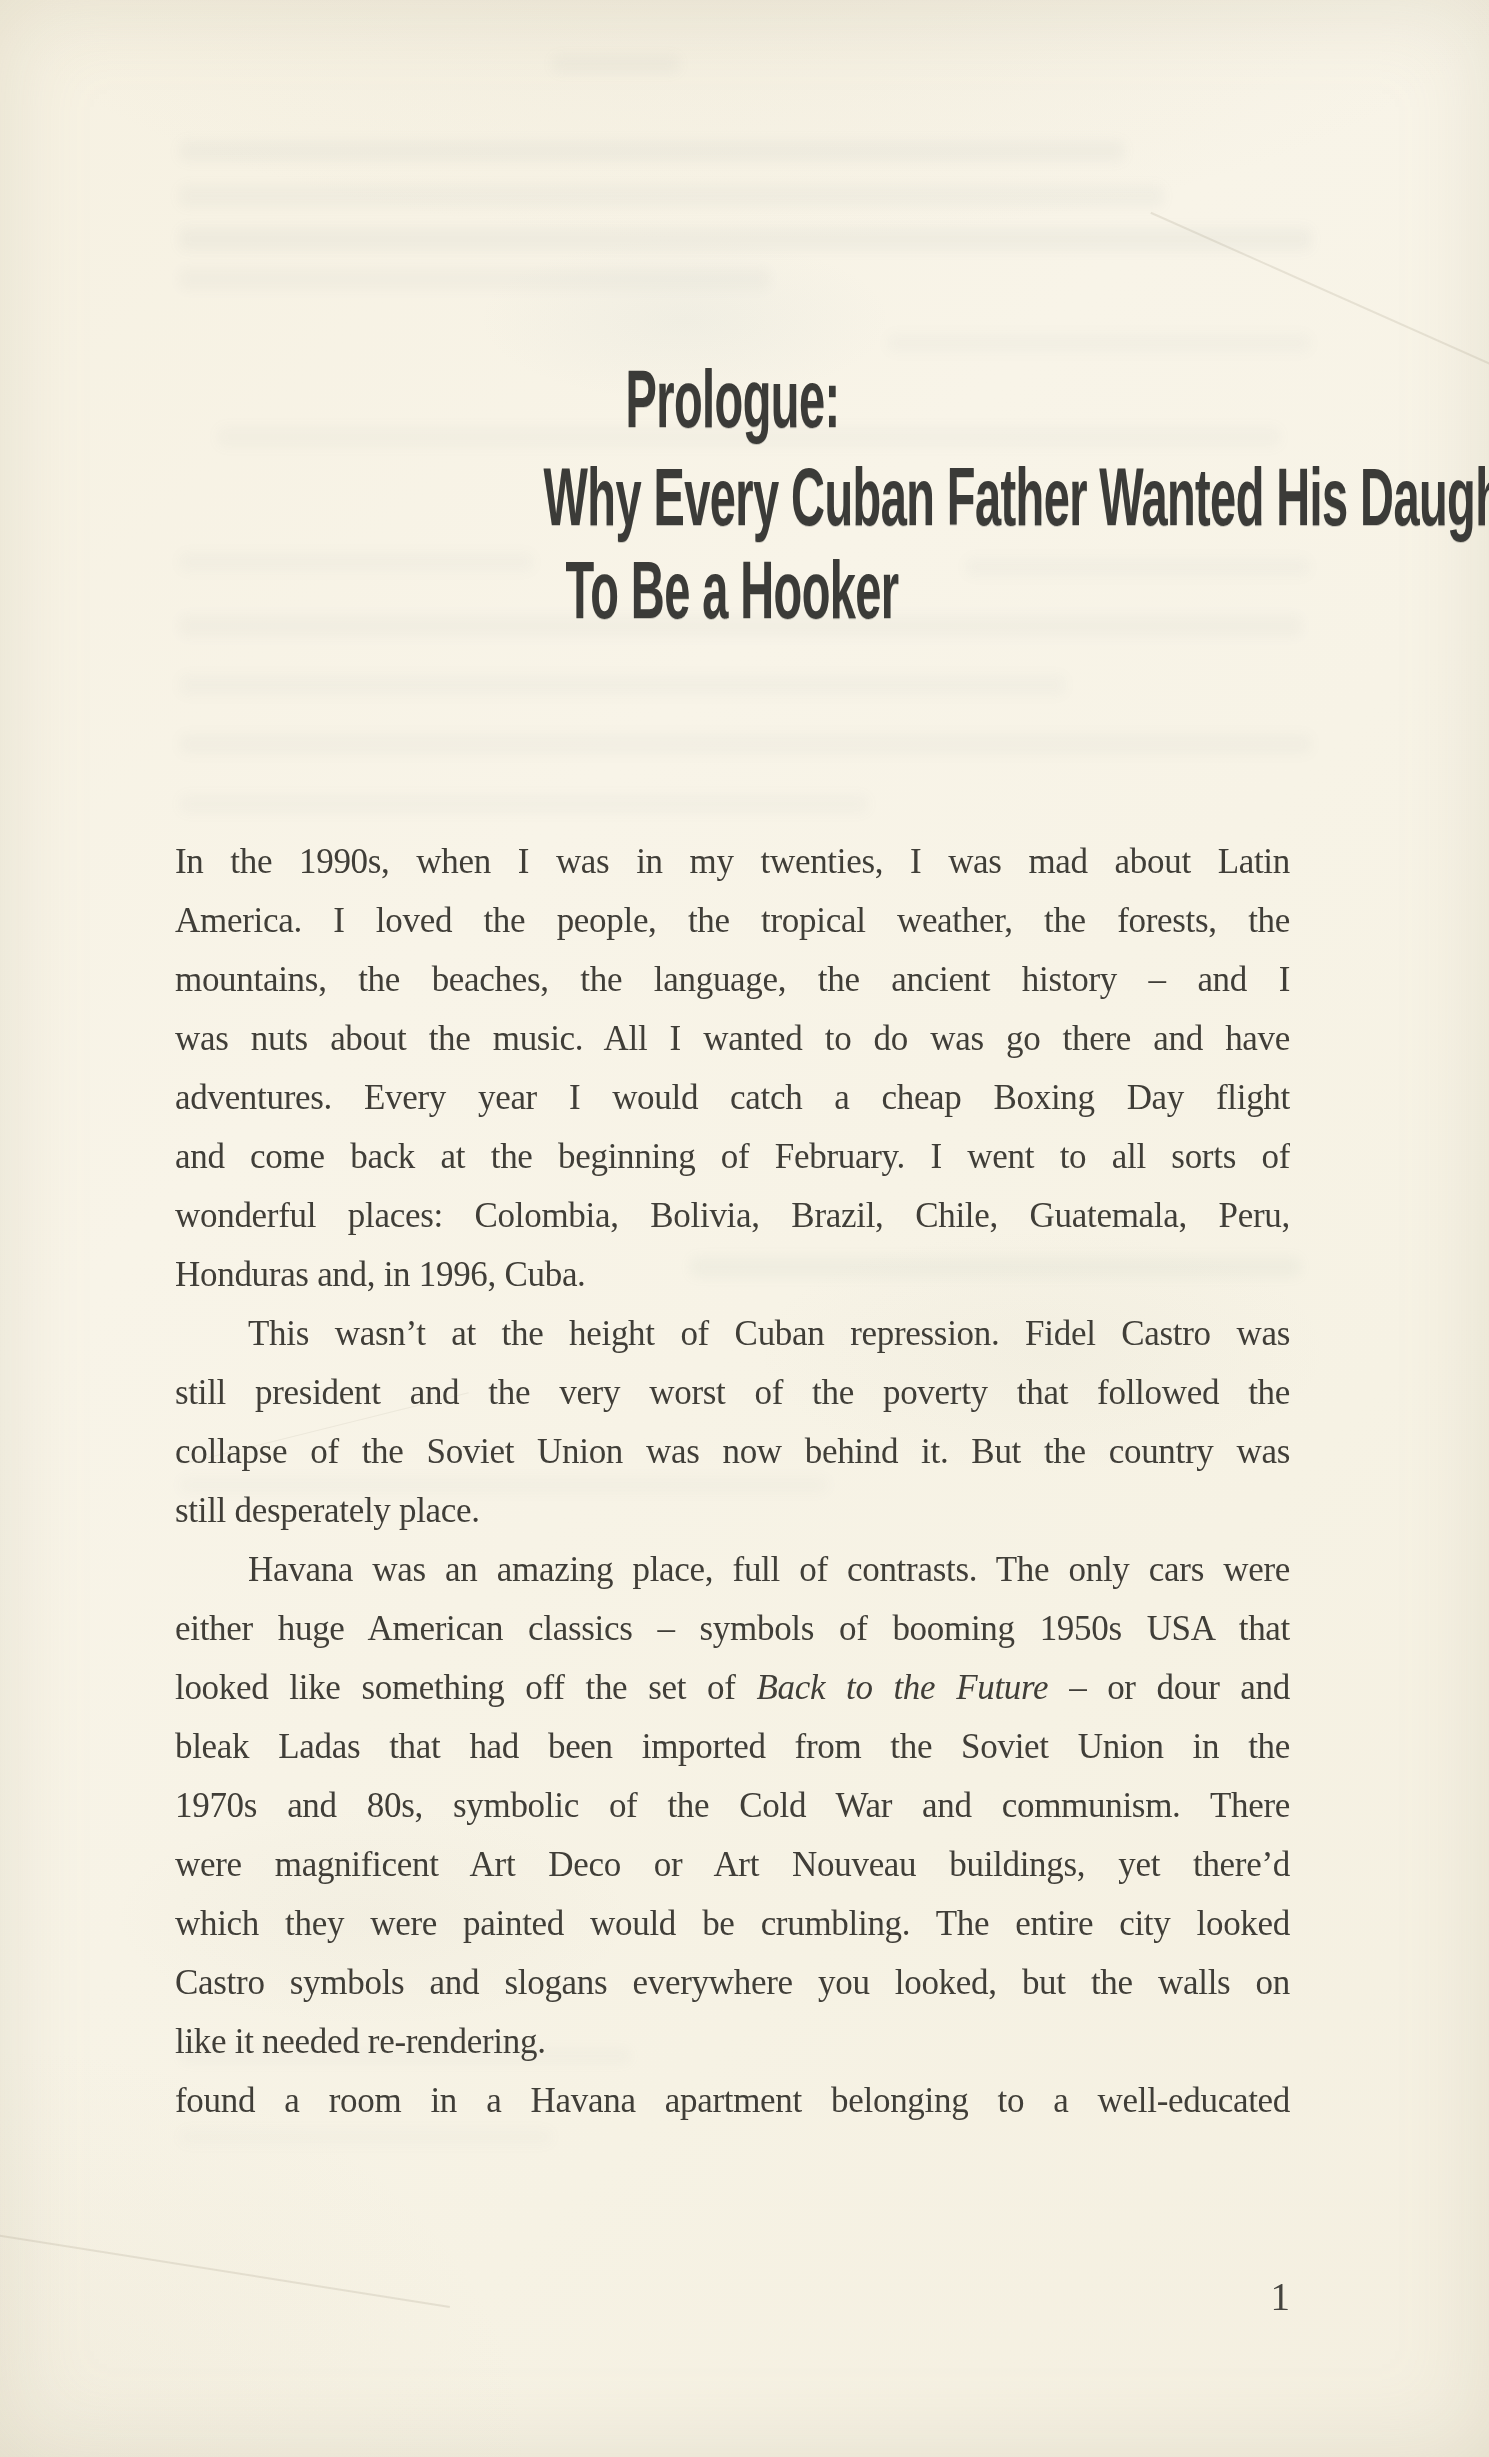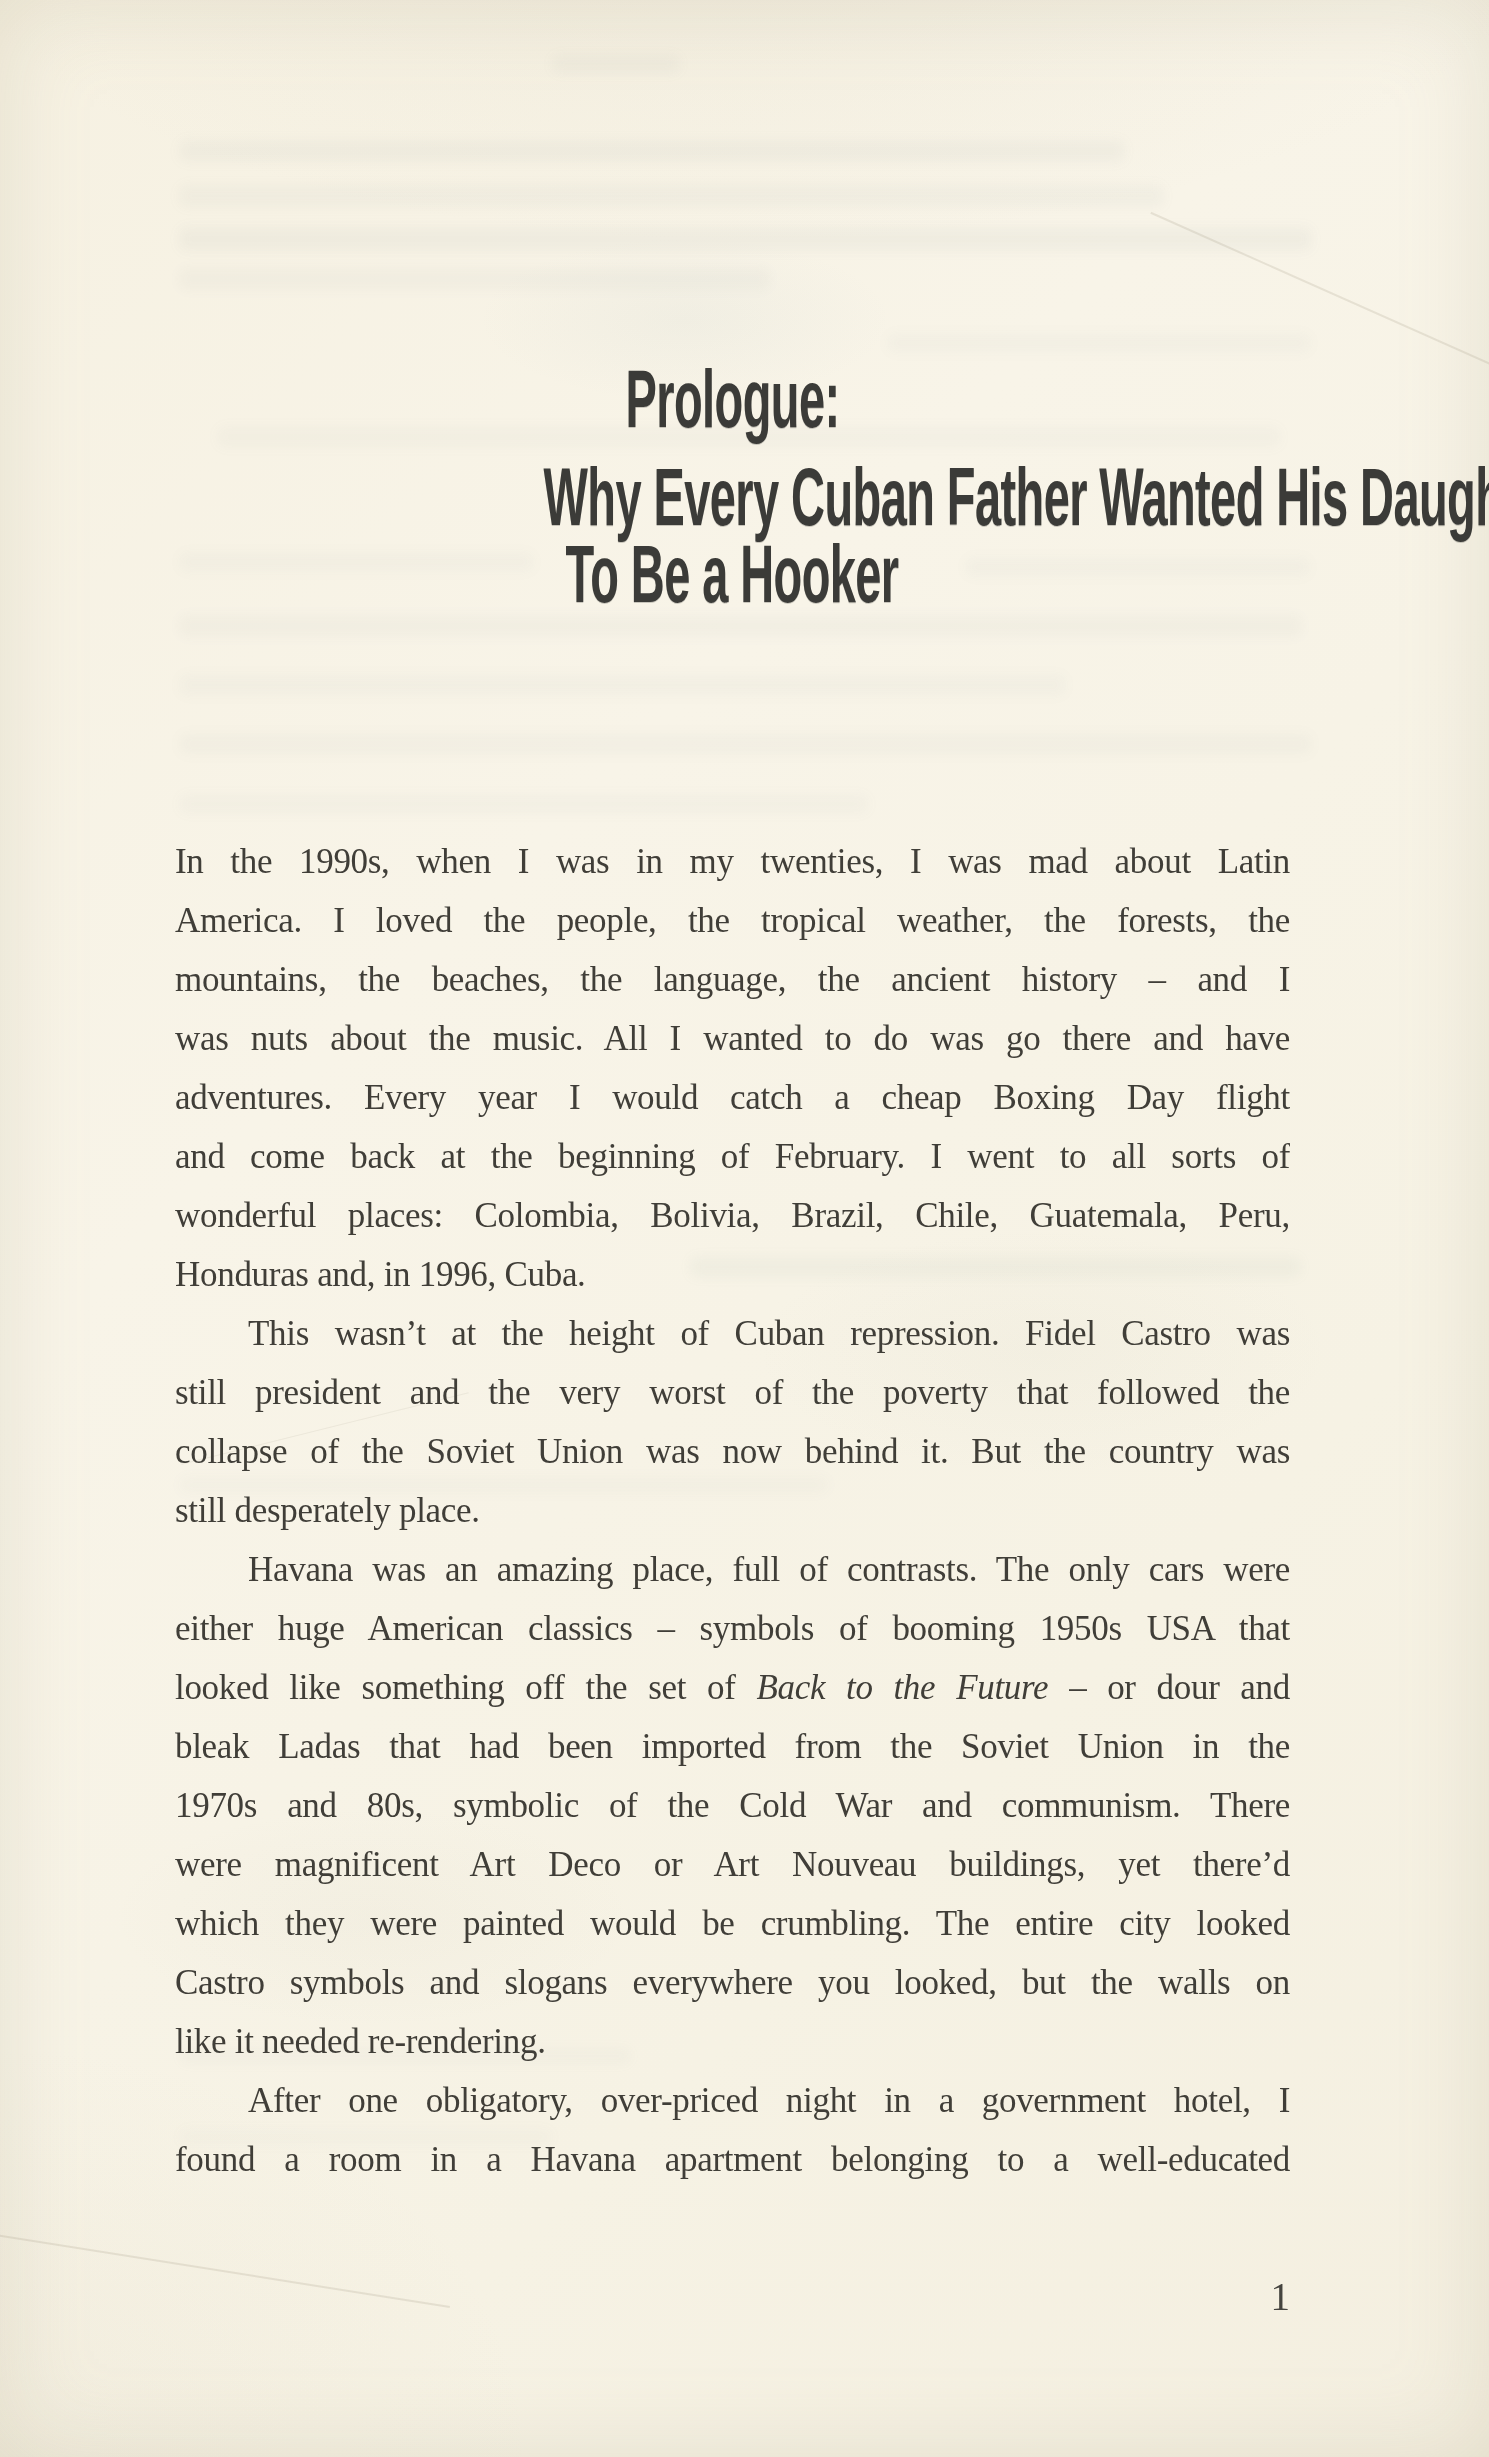--- a/index.html
+++ b/index.html
@@ -97,21 +97,21 @@
   <div class="crease c1"></div>
   <div class="crease c2"></div>
   <div class="crease c3"></div>
 
   <div class="heading-line" style="top:357px">
     <span class="squeeze">Prologue:</span>
   </div>
   <div class="heading-line" style="top:455px">
     <span class="squeeze">Why Every Cuban Father Wanted His Daughter</span>
   </div>
-  <div class="heading-line" style="top:532px">
+  <div class="heading-line" style="top:548px">
     <span class="squeeze">To Be a Hooker</span>
   </div>
 
   <div id="body-text">
       <div class="bline"><span>In the 1990s, when I was in my twenties, I was mad about Latin</span></div>
       <div class="bline"><span>America. I loved the people, the tropical weather, the forests, the</span></div>
       <div class="bline"><span>mountains, the beaches, the language, the ancient history – and I</span></div>
       <div class="bline"><span>was nuts about the music. All I wanted to do was go there and have</span></div>
       <div class="bline"><span>adventures. Every year I would catch a cheap Boxing Day flight</span></div>
       <div class="bline"><span>and come back at the beginning of February. I went to all sorts of</span></div>
@@ -123,20 +123,19 @@
       <div class="bline end"><span>still desperately place.</span></div>
       <div class="bline ind"><span>Havana was an amazing place, full of contrasts. The only cars were</span></div>
       <div class="bline"><span>either huge American classics – symbols of booming 1950s USA that</span></div>
       <div class="bline"><span>looked like something off the set of </span><span style="font-style: italic;">Back to the Future</span><span> – or dour and</span></div>
       <div class="bline"><span>bleak Ladas that had been imported from the Soviet Union in the</span></div>
       <div class="bline"><span>1970s and 80s, symbolic of the Cold War and communism. There</span></div>
       <div class="bline"><span>were magnificent Art Deco or Art Nouveau buildings, yet there’d</span></div>
       <div class="bline"><span>which they were painted would be crumbling. The entire city looked</span></div>
       <div class="bline"><span>Castro symbols and slogans everywhere you looked, but the walls on</span></div>
       <div class="bline end"><span>like it needed re-rendering.</span></div>
-      <div class="bline ind"><span>After one obligatory, over-priced night in a government hotel, I</span></div>
       <div class="bline"><span>found a room in a Havana apartment belonging to a well-educated</span></div>
     </div>
 
   <div class="page-number">1</div>
 
 </div>
 
 
 </body></html>

